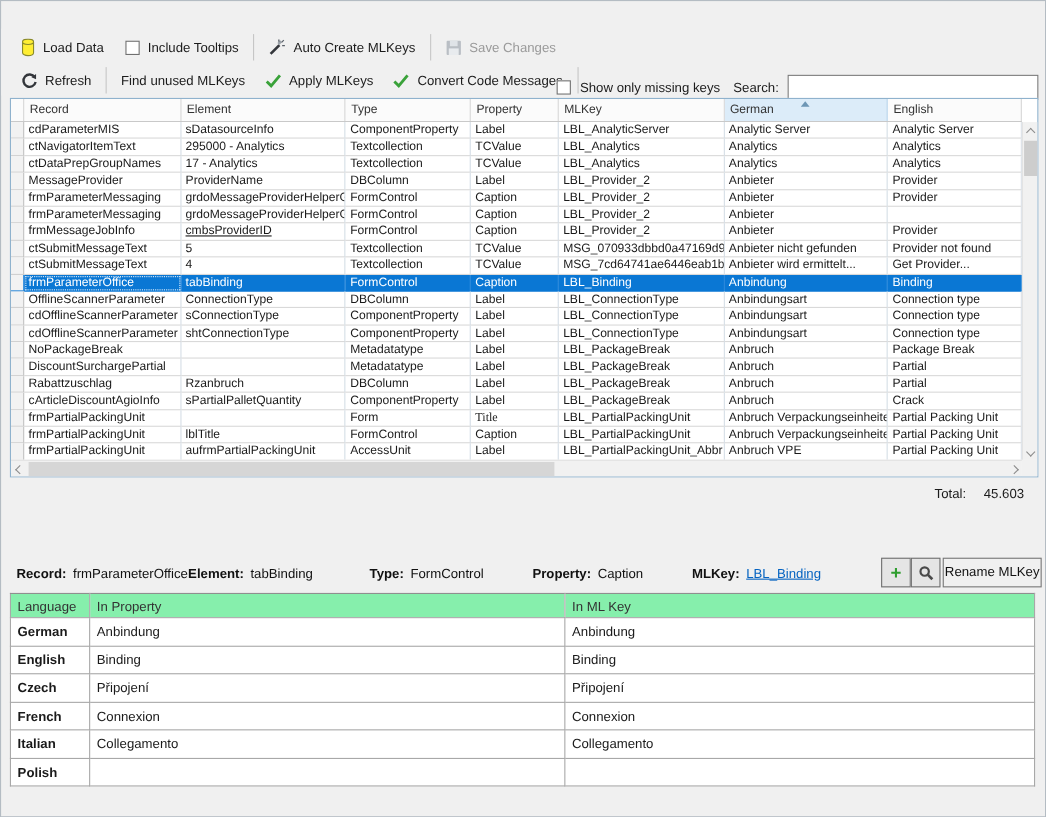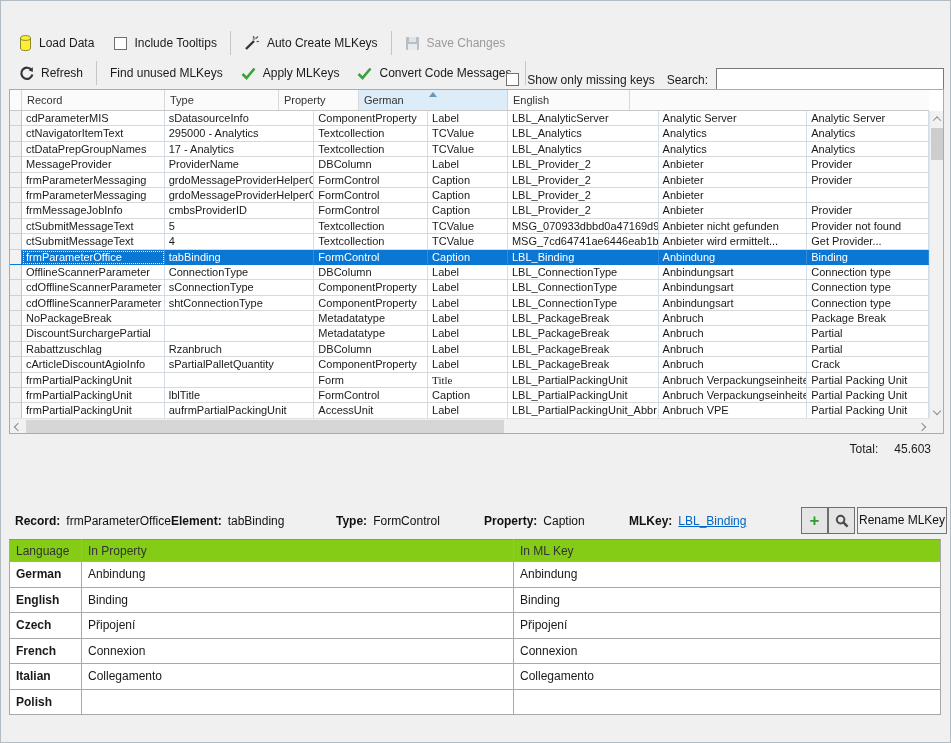--- a/index.html
+++ b/index.html
@@ -92,21 +92,21 @@
   .plus { color:#2f9e2f; font-weight:bold; font-size:17px; line-height:15px; }
   .rename-btn { position:absolute; top:506px; left:856px; width:90px; height:27px; background:#f0f0f0;
                 border:1px solid #767676; font-size:12px; color:#111; text-align:center; line-height:25px; cursor:default;
                 font-family:"Liberation Sans", sans-serif; }
 
   
   .langtable { position:absolute; left:8px; top:538px; width:931px; border-collapse:collapse;
                background:#fff; table-layout:fixed; }
   .langtable th, .langtable td { border:1px solid #a8a8a8; font-size:12px; padding:0 6px;
                text-align:left; overflow:hidden; white-space:nowrap; }
-  .langtable th { height:22px; font-weight:normal; color:#333; background:#84cc16; border-top-color:#8f8f8f; }
+  .langtable th { height:22px; font-weight:normal; color:#333; background:#86efac; border-top-color:#8f8f8f; }
   .langtable td { height:25.5px; color:#1a1a1a; }
   .langtable td.langname { font-weight:bold; }
 
   svg { display:block; }
 </style>
 </head>
 <body>
 
 <div class="window">
 
@@ -188,22 +188,24 @@
       <label style="margin-right:4px;">Show only missing keys</label>
       <label>Search:</label>
       <input class="searchbox" type="text" value="" style="">
     </div>
   </div>
 
   <div class="grid">
     <div class="grid-header">
         <div class="ghc" style="width: 12px;"></div>
         <div class="ghc" style="width: 143px;">Record</div>
+        <div class="ghc" style="width: 150px;">Element</div>
         <div class="ghc" style="width: 114px;">Type</div>
         <div class="ghc" style="width: 80px;">Property</div>
+        <div class="ghc" style="width: 151px;">MLKey</div>
         <div class="ghc sorted" style="width: 149px;">German<span class="sortarrow"></span></div>
         <div class="ghc" style="width: 122px;">English</div>
       </div>
     <div class="grid-body">
         <div class="grow">
           <div class="gcell rowhead" style="width: 12px;"></div>
           <div class="gcell focuscell" style="width: 143px;">cdParameterMIS</div>
           <div class="gcell" style="width: 150px;">sDatasourceInfo</div>
           <div class="gcell" style="width: 114px;">ComponentProperty</div>
           <div class="gcell" style="width: 80px;">Label</div>
@@ -257,21 +259,21 @@
           <div class="gcell" style="width: 150px;">grdoMessageProviderHelperG</div>
           <div class="gcell" style="width: 114px;">FormControl</div>
           <div class="gcell" style="width: 80px;">Caption</div>
           <div class="gcell" style="width: 151px;">LBL_Provider_2</div>
           <div class="gcell" style="width: 149px;">Anbieter</div>
           <div class="gcell" style="width: 122px;"></div>
         </div>
         <div class="grow">
           <div class="gcell rowhead" style="width: 12px;"></div>
           <div class="gcell focuscell" style="width: 143px;">frmMessageJobInfo</div>
-          <div class="gcell" style="width: 150px;">cmbsProviderID</div>
+          <div class="gcell" style="width: 150px; text-decoration: underline;">cmbsProviderID</div>
           <div class="gcell" style="width: 114px;">FormControl</div>
           <div class="gcell" style="width: 80px;">Caption</div>
           <div class="gcell" style="width: 151px;">LBL_Provider_2</div>
           <div class="gcell" style="width: 149px;">Anbieter</div>
           <div class="gcell" style="width: 122px;">Provider</div>
         </div>
         <div class="grow">
           <div class="gcell rowhead" style="width: 12px;"></div>
           <div class="gcell focuscell" style="width: 143px;">ctSubmitMessageText</div>
           <div class="gcell" style="width: 150px;">5</div>

